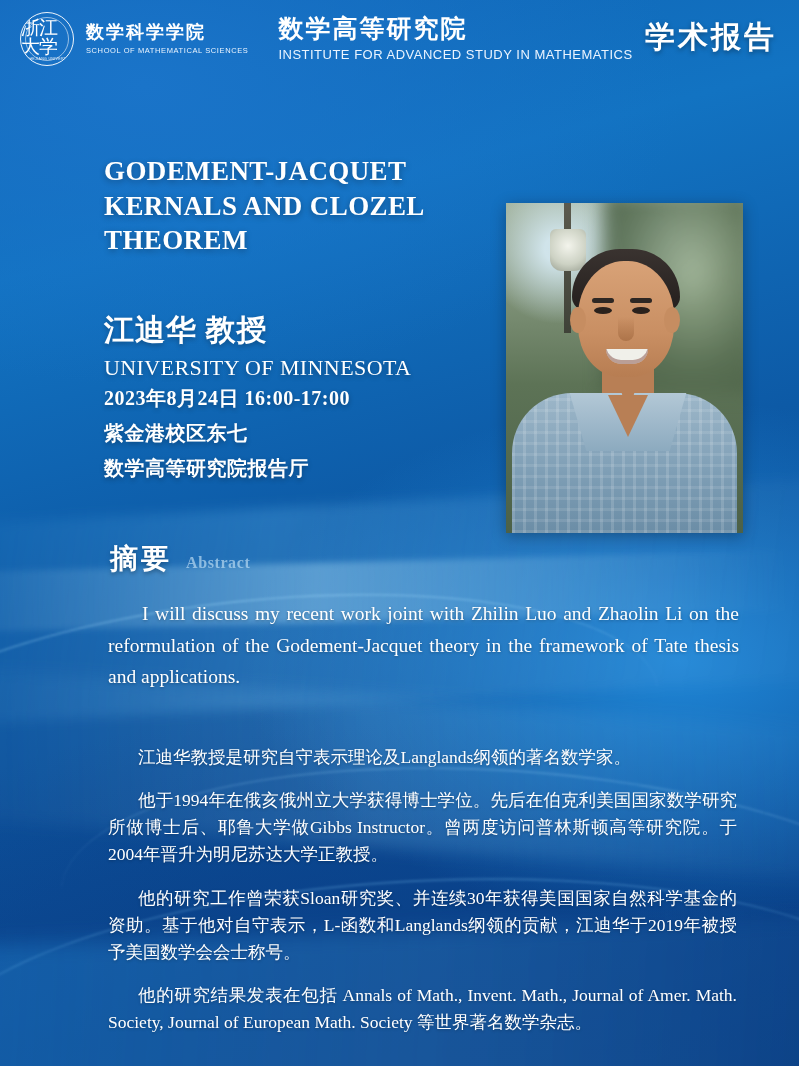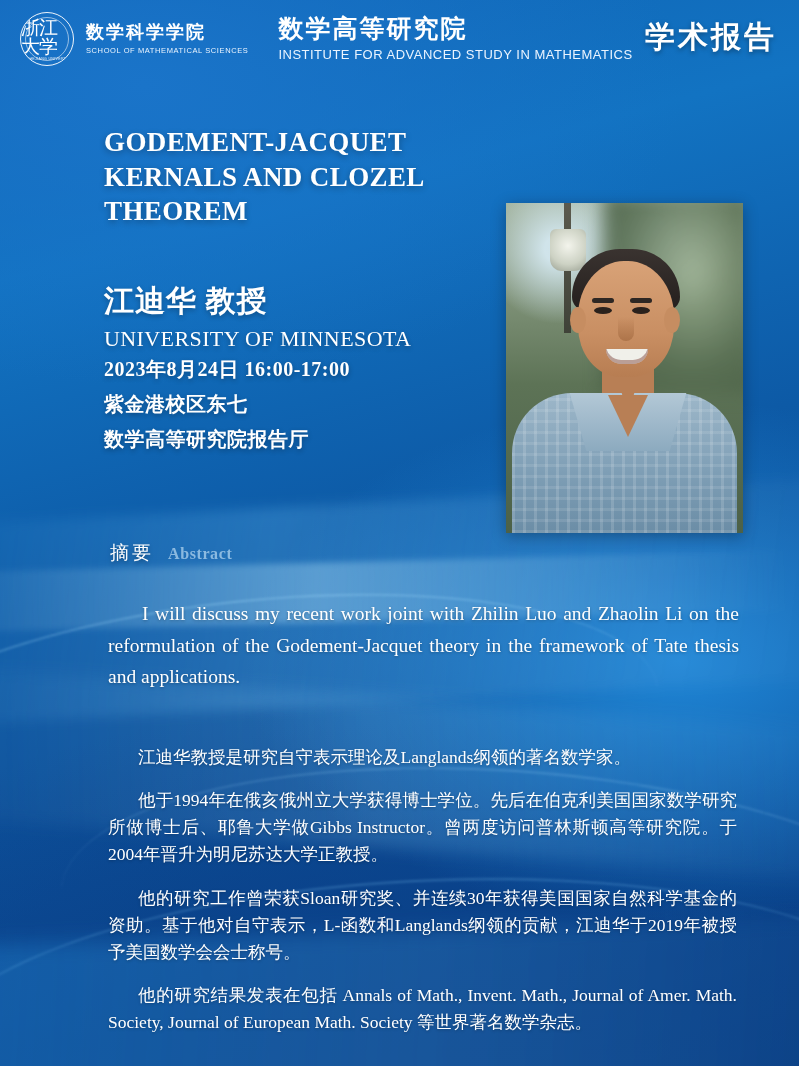--- a/index.html
+++ b/index.html
@@ -164,21 +164,21 @@
     font-family: "Liberation Serif", serif;
     text-shadow: 0 2px 5px rgba(0,0,0,0.35);
     padding-bottom: 4px;
     white-space: nowrap;
   }
 
   
   .title-block {
     position: absolute;
     left: 104px;
-    top: 125px;
+    top: 154px;
     width: 400px;
   }
   .talk-title {
     font-family: "Liberation Serif", serif;
     font-weight: bold;
     font-size: 27px;
     line-height: 1.28;
     letter-spacing: 0.4px;
     text-shadow: 0 2px 6px rgba(0,0,0,0.32);
   }
@@ -330,22 +330,22 @@
   .sec-intro { top: 728px; }
 
   .sec-head {
     display: flex;
     align-items: baseline;
     gap: 14px;
     padding-left: 110px;
     height: 46px;
   }
   .sec-head .cn {
-    font-size: 19px;
-    font-weight: normal;
+    font-size: 28px;
+    font-weight: bold;
     font-family: "Liberation Serif", serif;
     letter-spacing: 3px;
     text-shadow: 0 2px 4px rgba(0,0,0,0.3);
   }
   .sec-head .en {
     font-size: 16px;
     font-family: "Liberation Serif", serif;
     font-weight: bold;
     letter-spacing: 0.6px;
     color: rgba(180,215,240,0.72);

